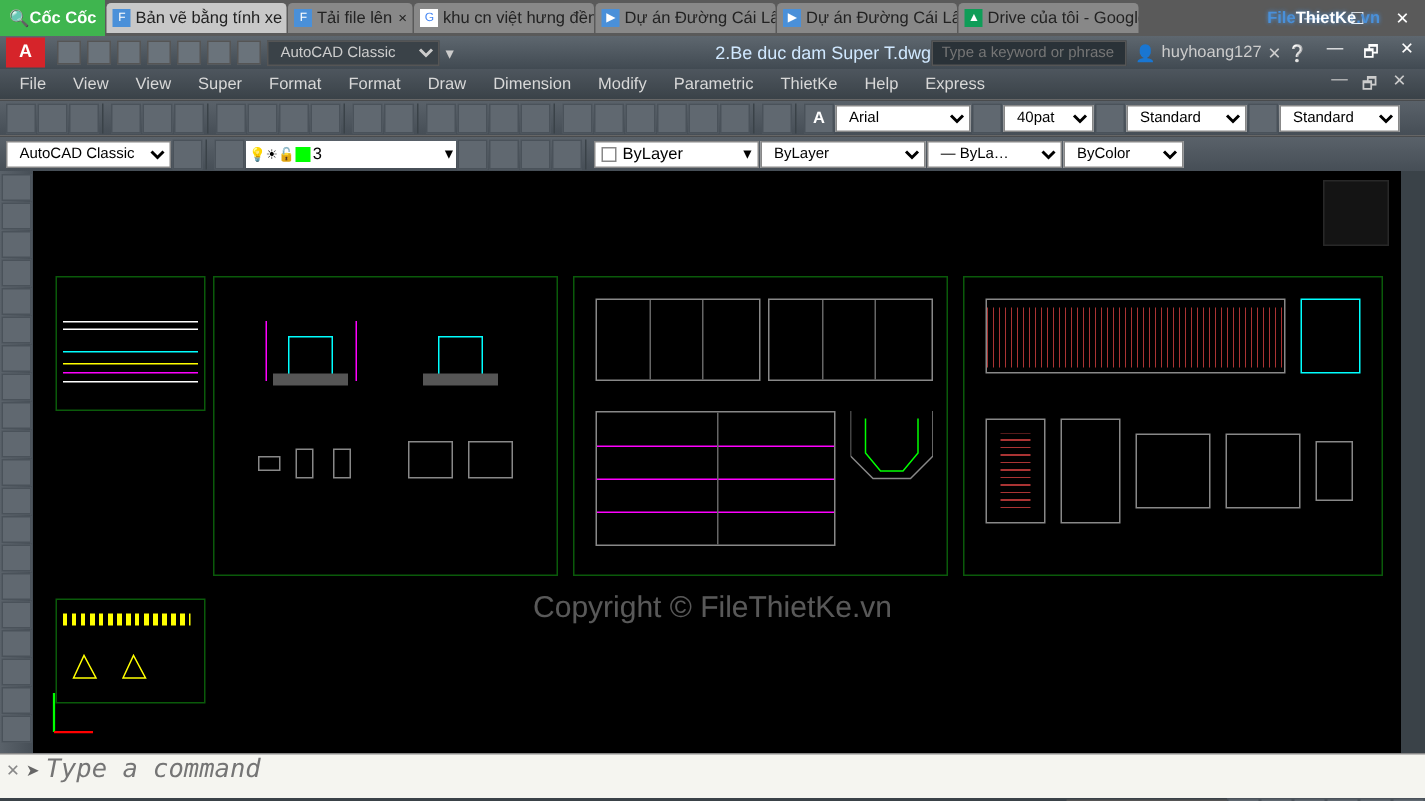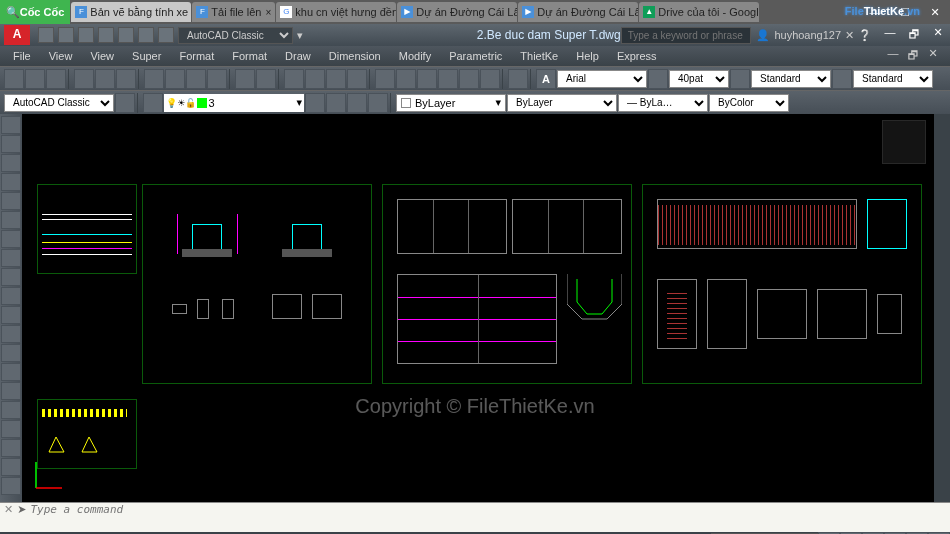--- a/index.html
+++ b/index.html
@@ -46,21 +46,21 @@
 .canvas { flex: 1; background: #000; position: relative; overflow: hidden; }
 .right-scroll { width: 16px; background: #3a4248; }
 
 
 .dwg-frame { position: absolute; border: 1px solid #0a5a0a; }
 
 
 .cmd-area { background: #f5f5f0; height: 30px; border-top: 1px solid #888; }
 .cmd-history { padding: 1px 4px; font-family: Consolas, monospace; font-size: 11px; color: #333; }
 .cmd-input { display: flex; align-items: center; padding: 0 4px; }
-.cmd-input input { flex: 1; border: none; background: transparent; font-family: Consolas, monospace; font-size: 11px; font-style: italic; color: #888; outline: none; }
+.cmd-input input { flex: 1; border: none; background: transparent; font-family: Consolas, monospace; font-size: 17px; font-style: italic; color: #888; outline: none; }
 
 
 .layout-tabs { height: 18px; background: #3a4248; display: flex; align-items: center; }
 .sbtn { width: 22px; height: 18px; background: #606870; border: 1px solid #4a525a; }
 .status-ws { background: #3a4248; color: #ccc; padding: 1px 4px; font-size: 10px; border: 1px solid #555; }
 
 
 .watermark-tl { position: absolute; top: 2px; right: 30px; color: #fff; font-weight: bold; font-size: 14px; z-index: 100; text-shadow: 0 0 3px #4a90d9; }
 .watermark-tl .blue { color: #4a90d9; }
 .watermark-c { position: absolute; top: 76%; left: 50%; transform: translate(-50%,-50%); color: rgba(255,255,255,.35); font-size: 20px; pointer-events: none; z-index: 50; }

